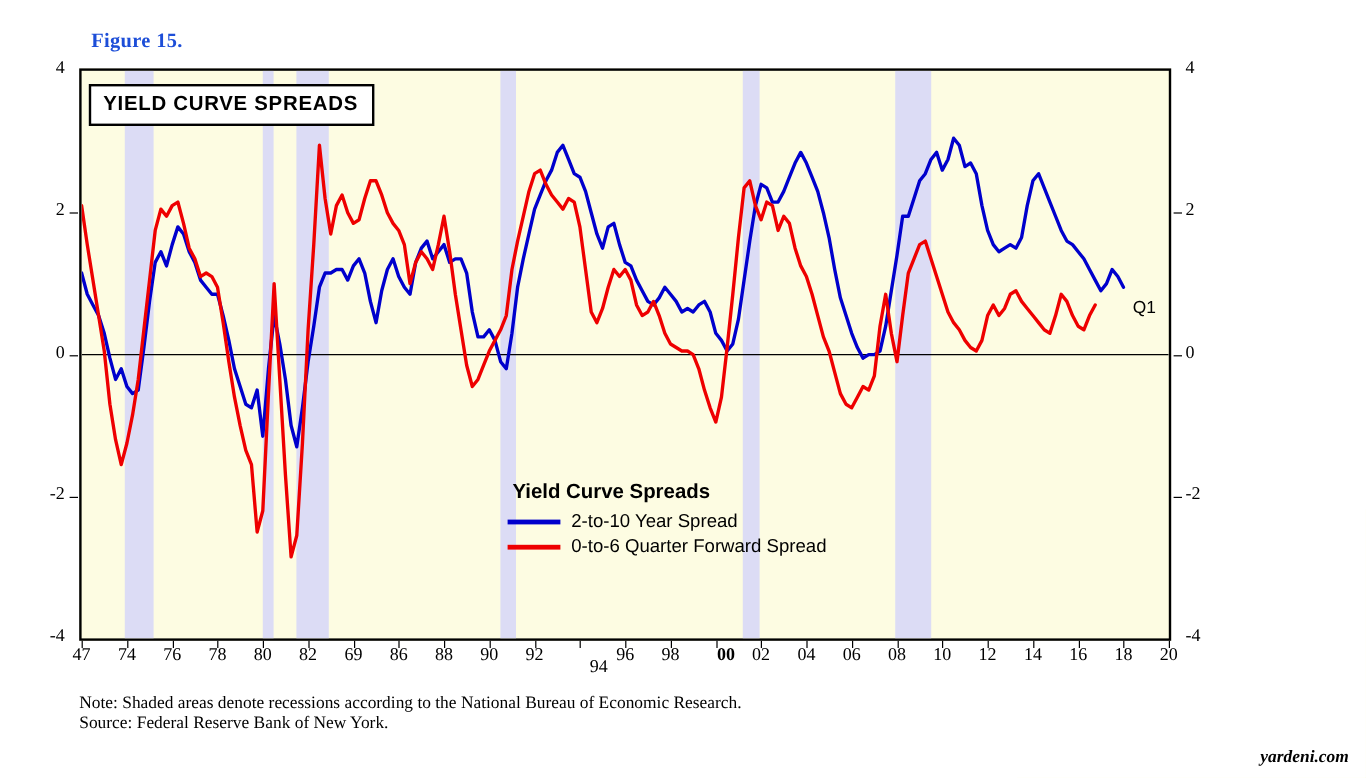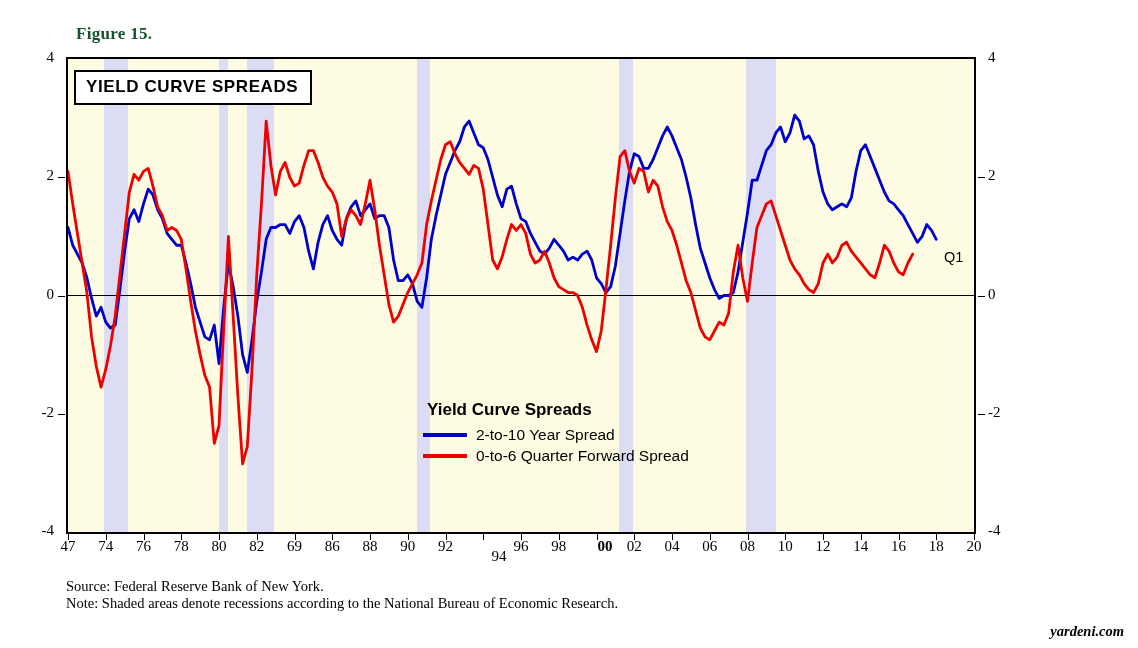--- a/index.html
+++ b/index.html
@@ -20,21 +20,21 @@
     width: 1138px;
     height: 648px;
   }
   #figure-label {
     position: absolute;
     left: 76px;
     top: 24px;
     font-family: "Liberation Serif", serif;
     font-size: 17px;
     font-weight: bold;
-    color: #14532d;
+    color: #1d4ed8;
     letter-spacing: 0.3px;
   }
   
   #plot-frame {
     position: absolute;
     left: 66px;
     top: 57px;
     width: 910px;
     height: 477px;
     border: 2px solid #000;
@@ -270,17 +270,17 @@
       <span class="legend-swatch" style="background:#ee0000"></span>
       <span class="legend-label">0-to-6 Quarter Forward Spread</span>
     </div>
   </div>
 
   <div id="q1-label">Q1</div>
 
   <div id="watermark">yardeni.com</div>
 
   <div id="footnotes">
+    <div>Note: Shaded areas denote recessions according to the National Bureau of Economic Research.</div>
     <div>Source: Federal Reserve Bank of New York.</div>
-    <div>Note: Shaded areas denote recessions according to the National Bureau of Economic Research.</div>
   </div>
 
 </div>
 
 </body></html>

